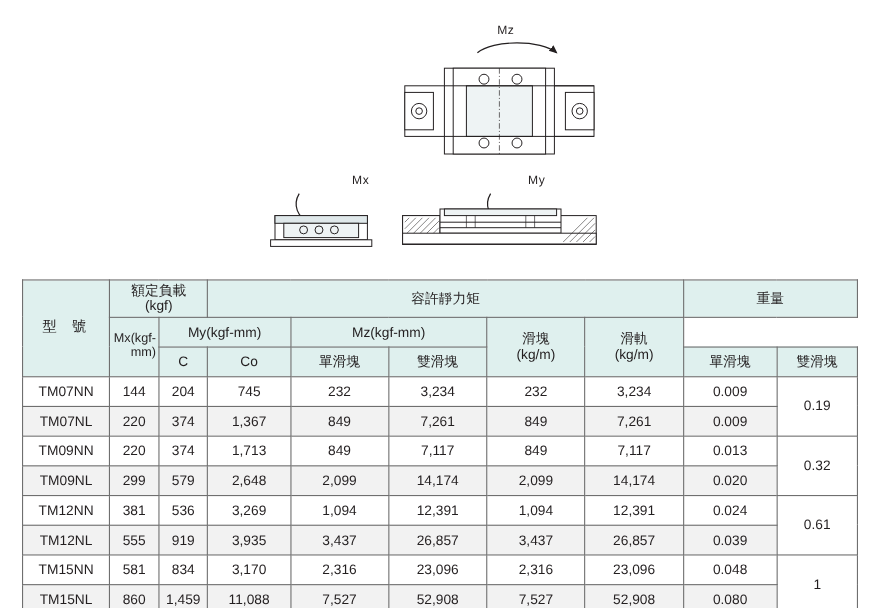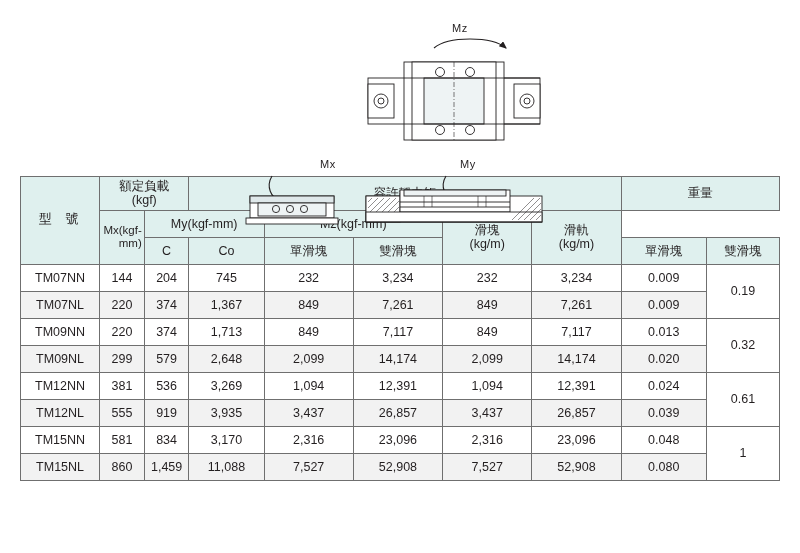--- a/index.html
+++ b/index.html
@@ -8,21 +8,21 @@
     background:#ffffff;
     font-family:"Liberation Sans", sans-serif;
     color:#231f20;
     overflow:hidden;
     position:relative;
   }
   
   .diagram{
     position:relative;
     width:800px;
-    height:176px;
+    height:254px;
   }
   .lbl{
     position:absolute;
     font-size:11px;
     letter-spacing:.5px;
   }
   svg{position:absolute;left:0;top:0;overflow:visible;}
 
   
   table{
@@ -55,21 +55,21 @@
 </style>
 </head>
 <body>
 
 <div class="diagram">
 
   <div class="lbl" style="left:452px;top:22px;"><span>Mz</span></div>
 
   <div class="lbl" style="left:274px;top:158px;padding-left:46px;"><span>Mx</span></div>
 
-  <div class="lbl" style="left:428px;top:158px;padding-left:32px;"><span>My</span></div>
+  <div class="lbl" style="left:448px;top:158px;padding-left:32px;"><span>My</span></div>
 
   <svg width="800" height="238">
     <defs>
       <marker id="arrh" markerWidth="8" markerHeight="8" refX="6" refY="3" orient="auto">
         <path d="M0,0 L7,3 L0,6 z" fill="#231f20"></path>
       </marker>
     </defs>
 
     <path d="M434,48 C448,36 492,36 506,48" fill="none" stroke="#231f20" stroke-width="1.1" marker-end="url(#arrh)"></path>
 

